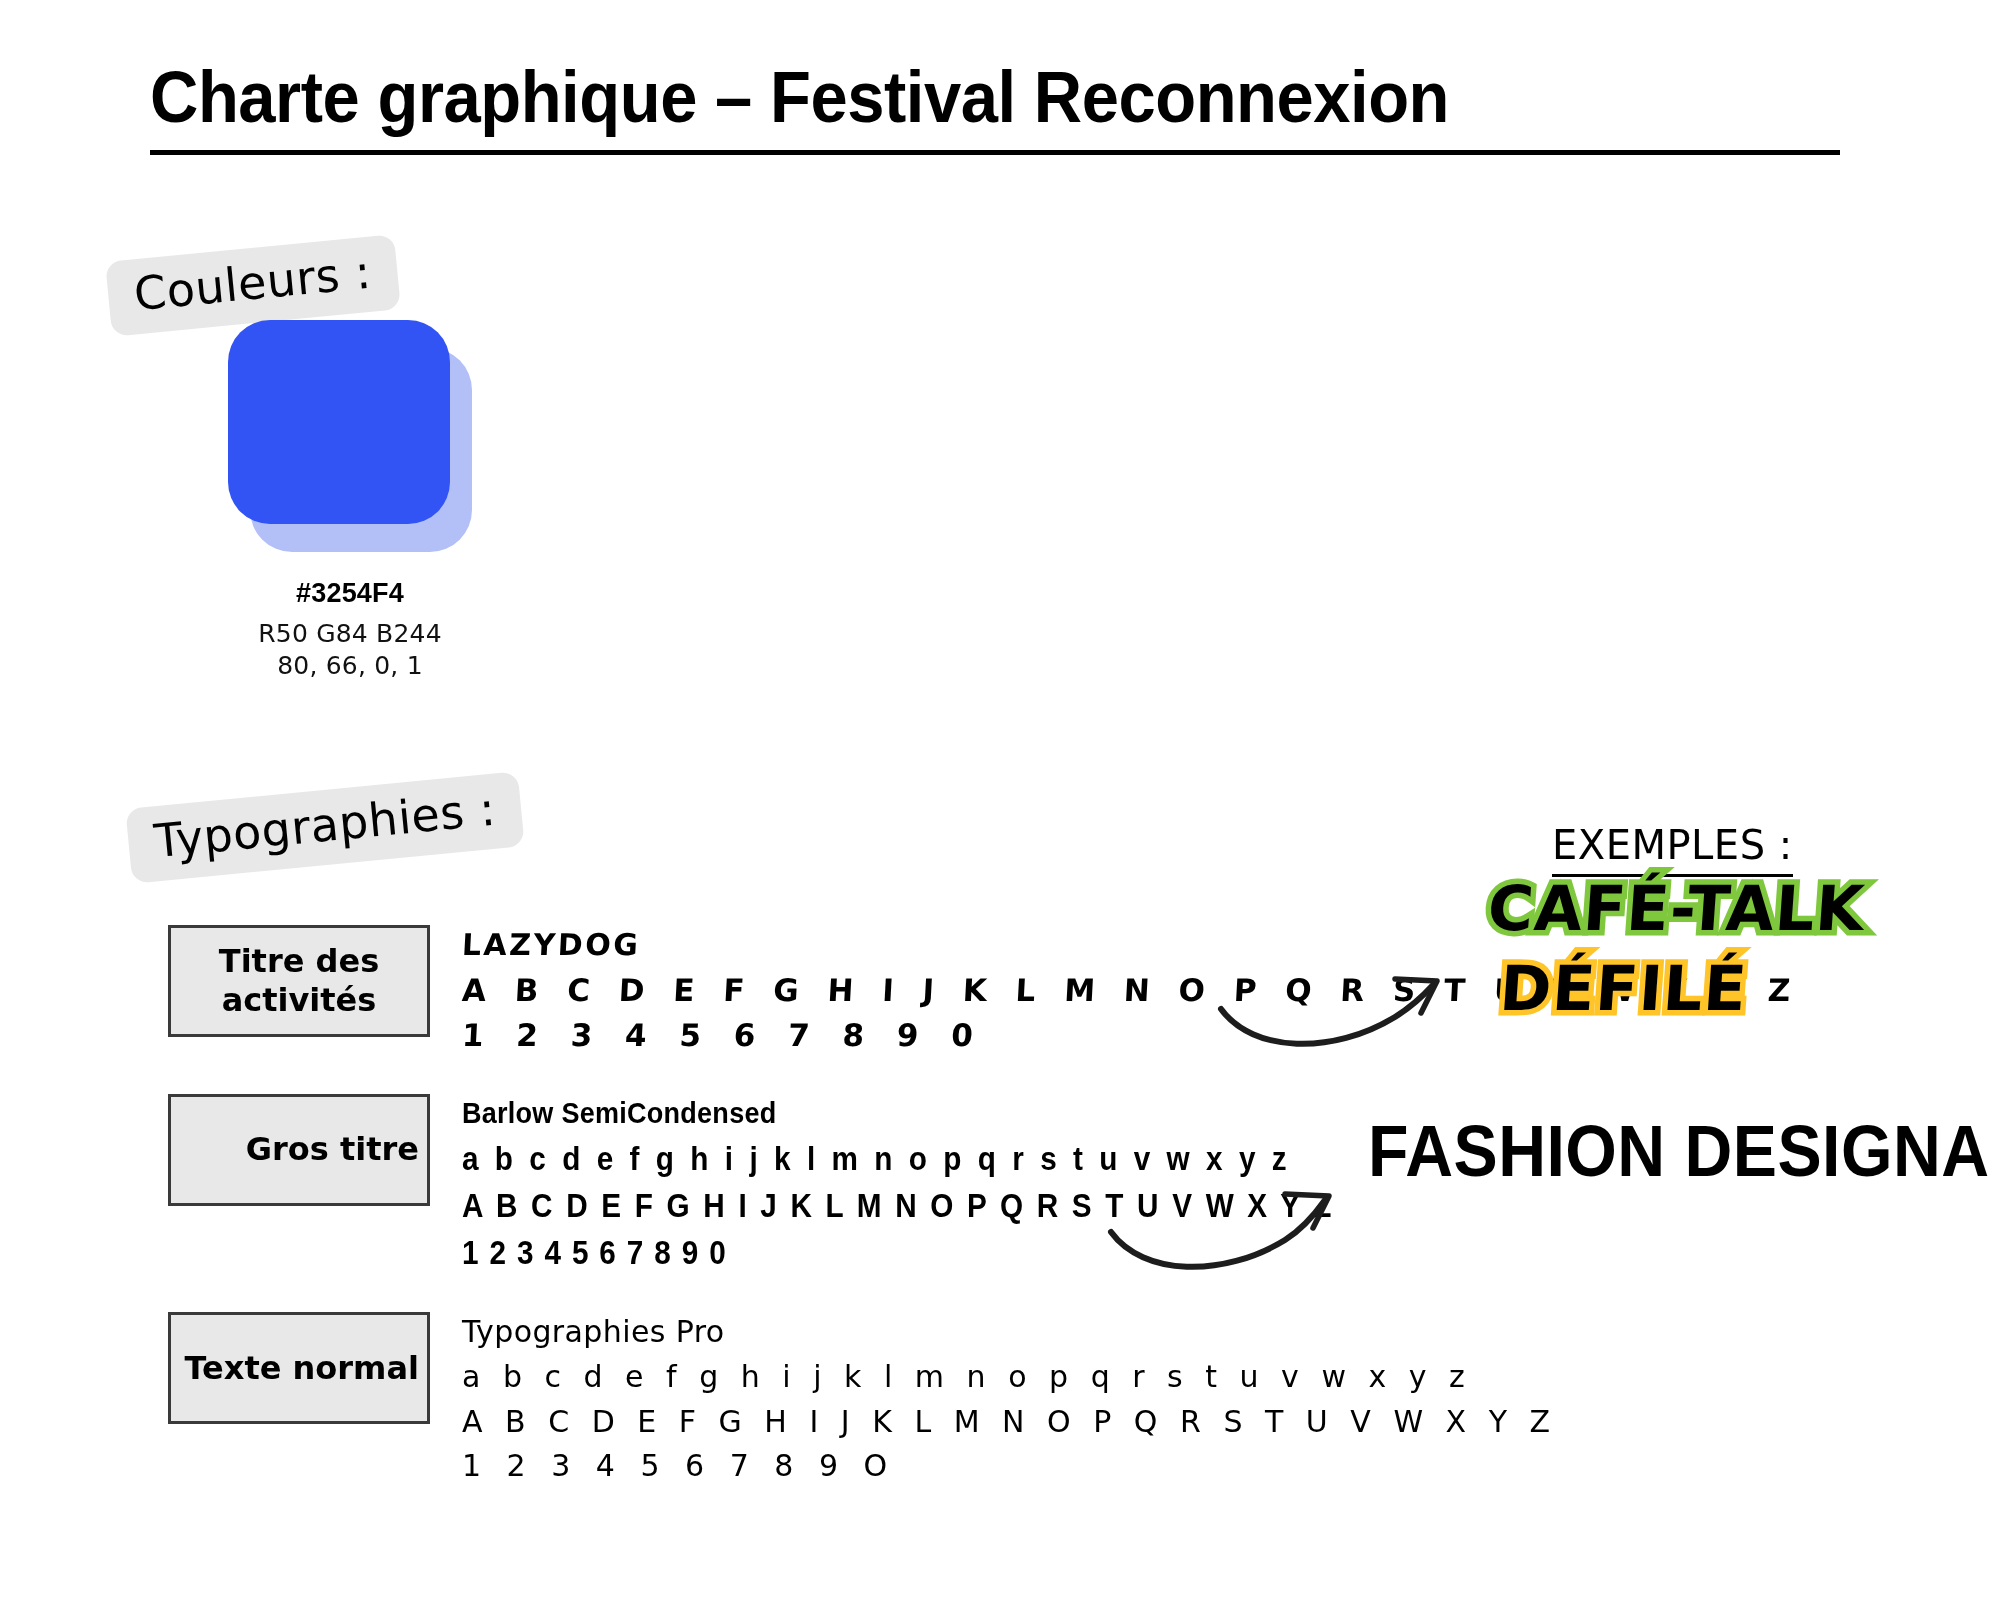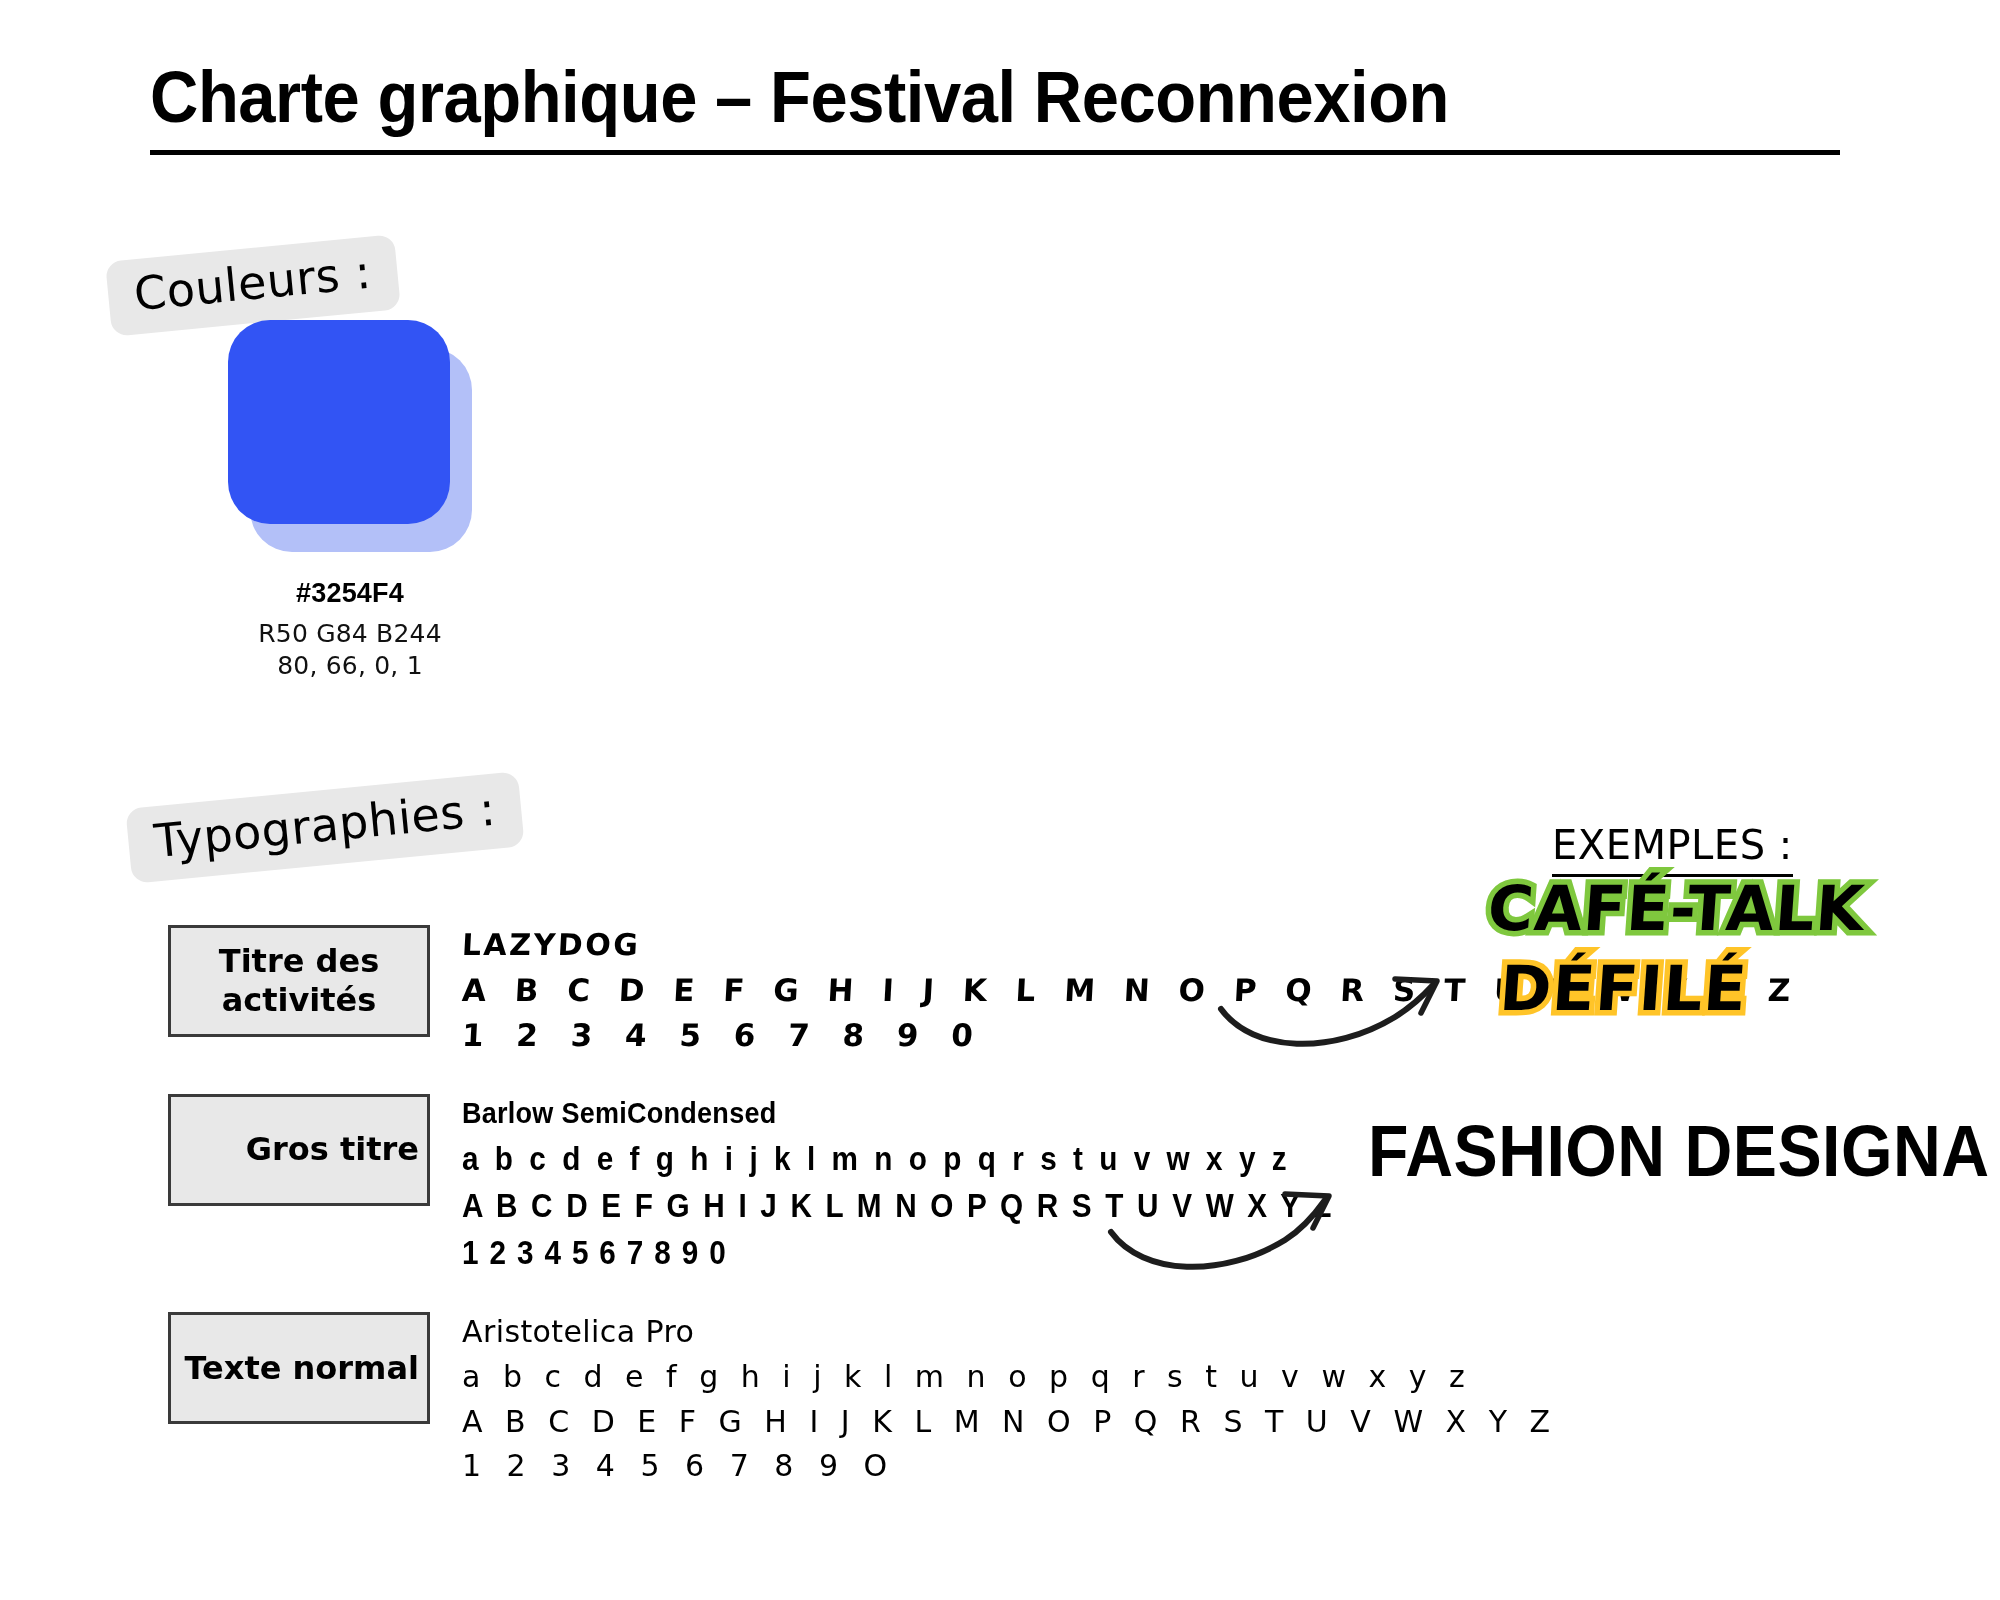--- a/index.html
+++ b/index.html
@@ -329,21 +329,21 @@
       <div class="specimen-line caps">A B C D E F G H I J K L M N O P Q R S T U V W X Y Z</div>
       <div class="specimen-line digits">1 2 3 4 5 6 7 8 9 0</div>
     </div>
   </div>
 
   <div class="typo-row font-aristotelica">
     <div class="typo-label-box">
       <span class="typo-label-text">Texte normal</span>
     </div>
     <div class="typo-specimen">
-      <div class="specimen-name">Aristotelica Pro</div>
+      <div class="specimen-name">Typographies Pro</div>
       <div class="specimen-line lower">a b c d e f g h i j k l m n o p q r s t u v w x y z</div>
       <div class="specimen-line caps">A B C D E F G H I J K L M N O P Q R S T U V W X Y Z</div>
       <div class="specimen-line digits">1 2 3 4 5 6 7 8 9 O</div>
     </div>
   </div>
 
 </div>
 
 <div id="examples-heading">EXEMPLES :</div>
 

